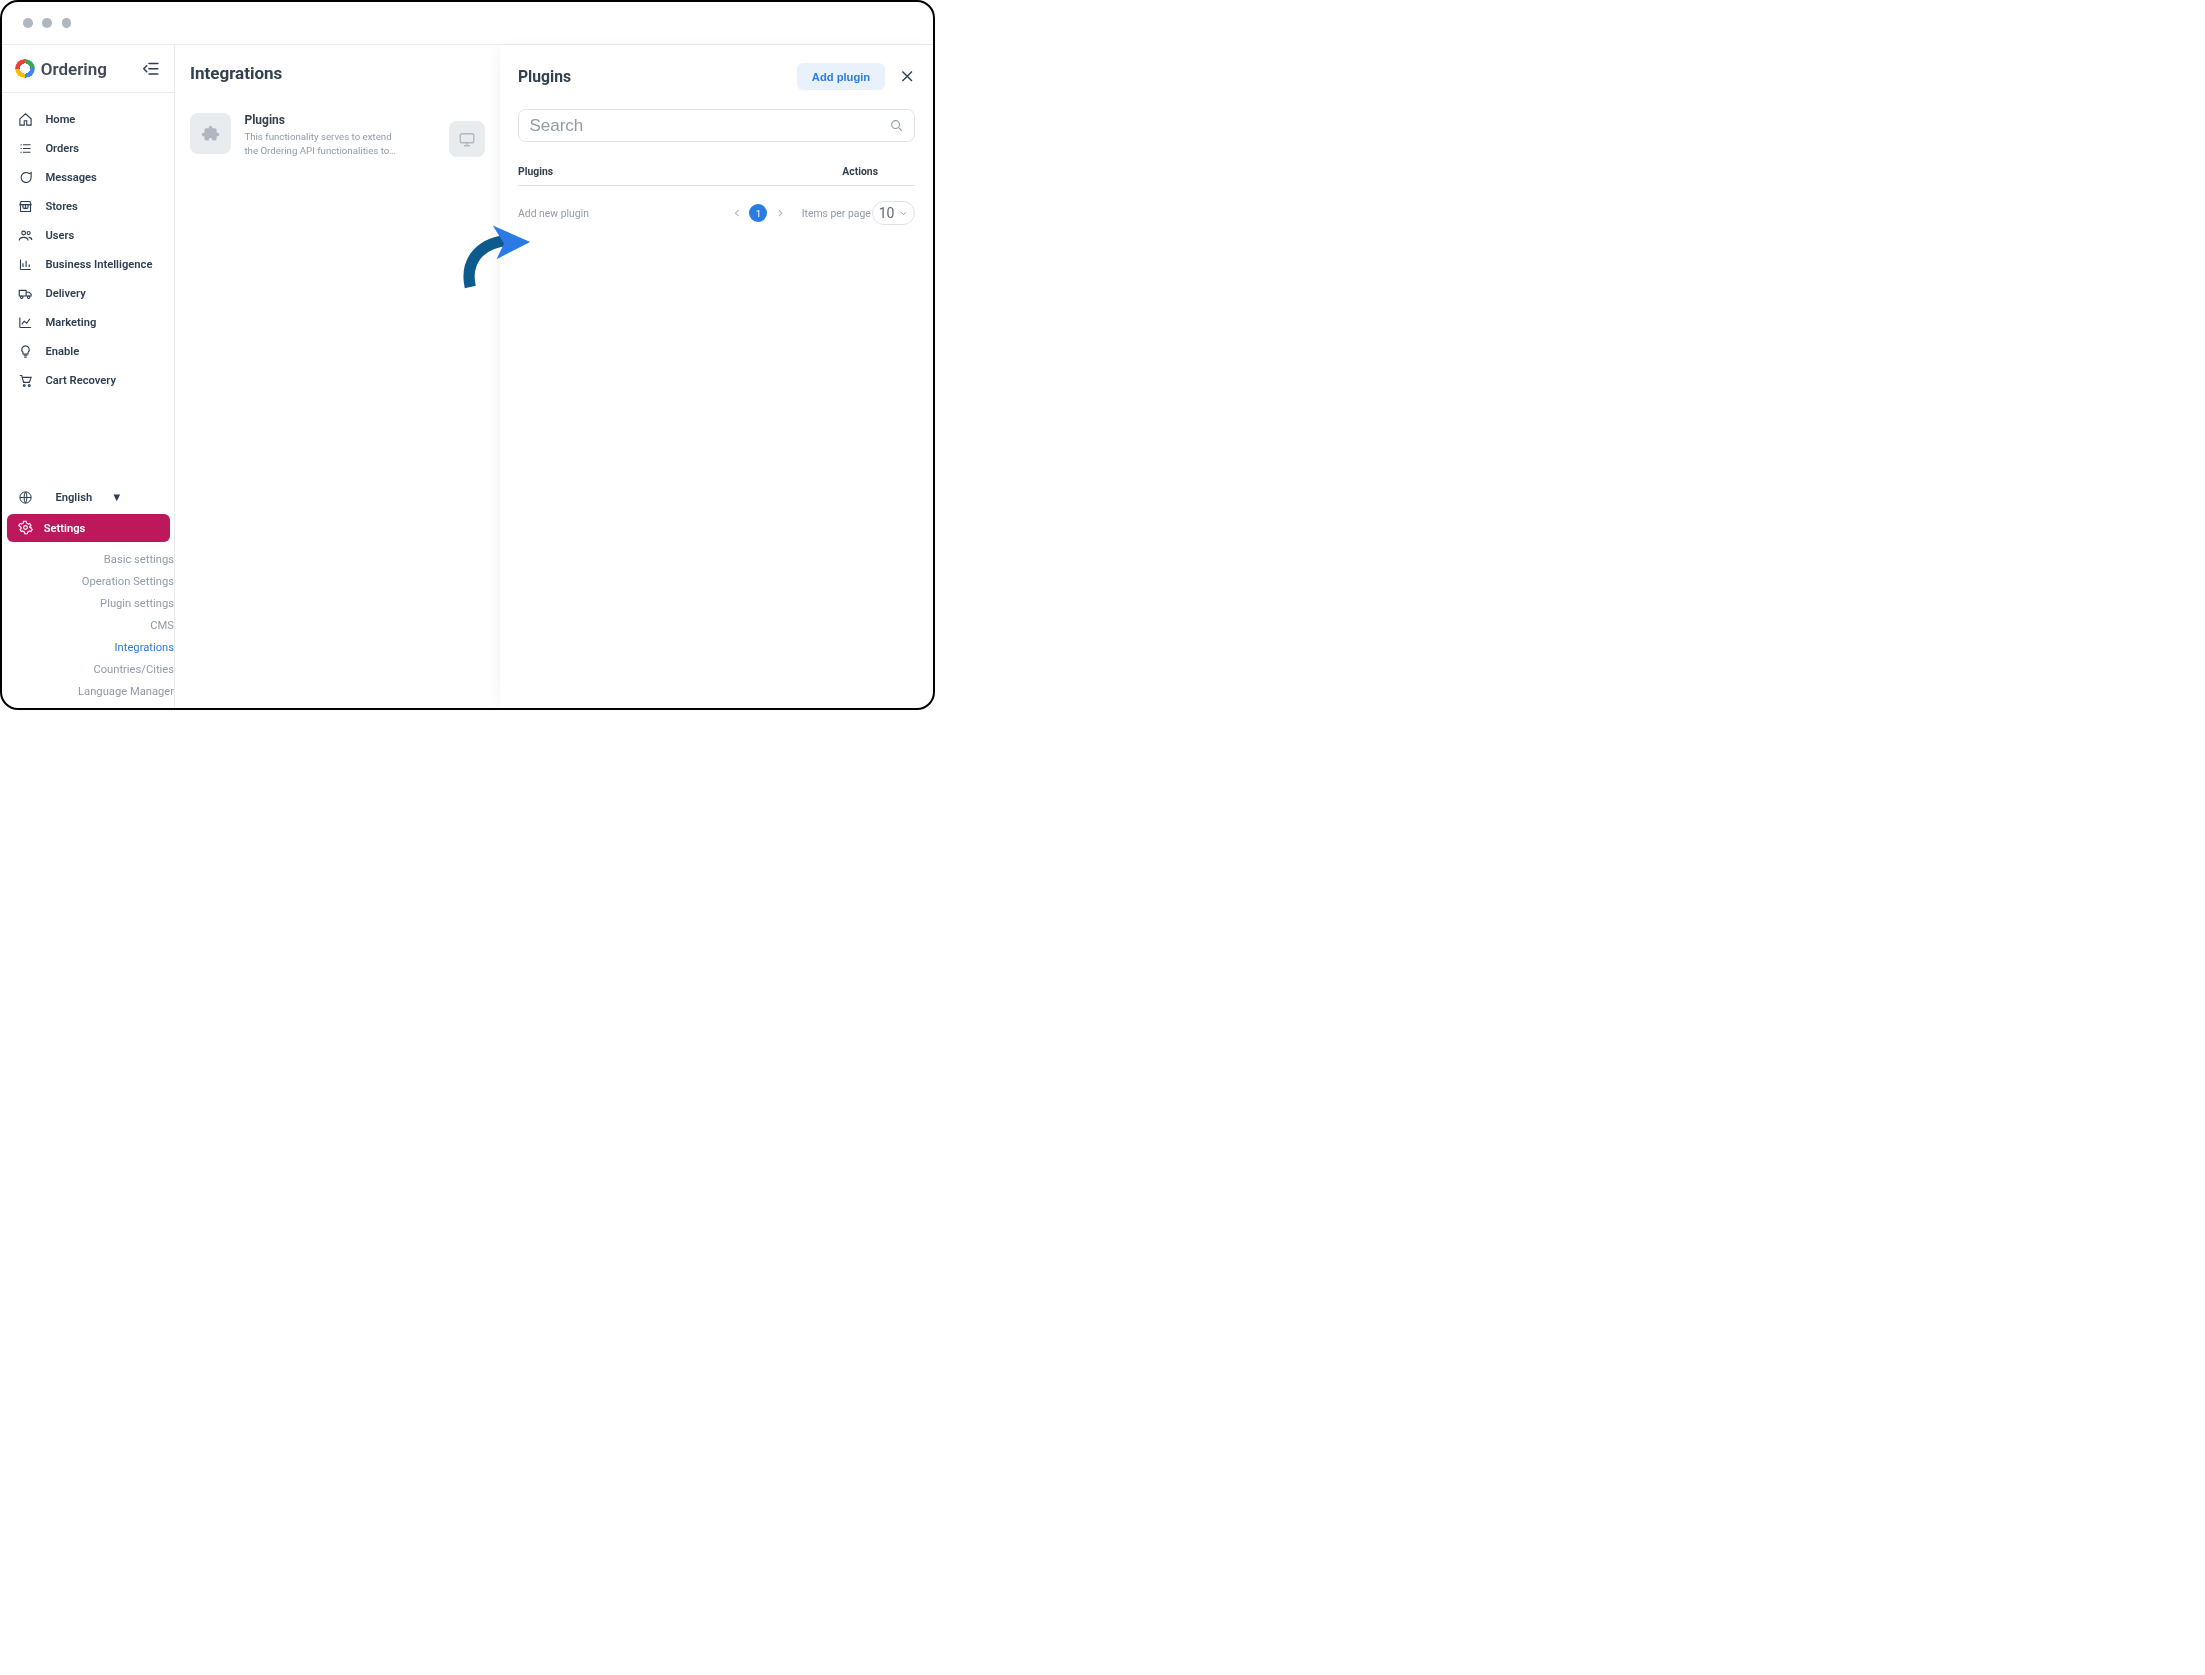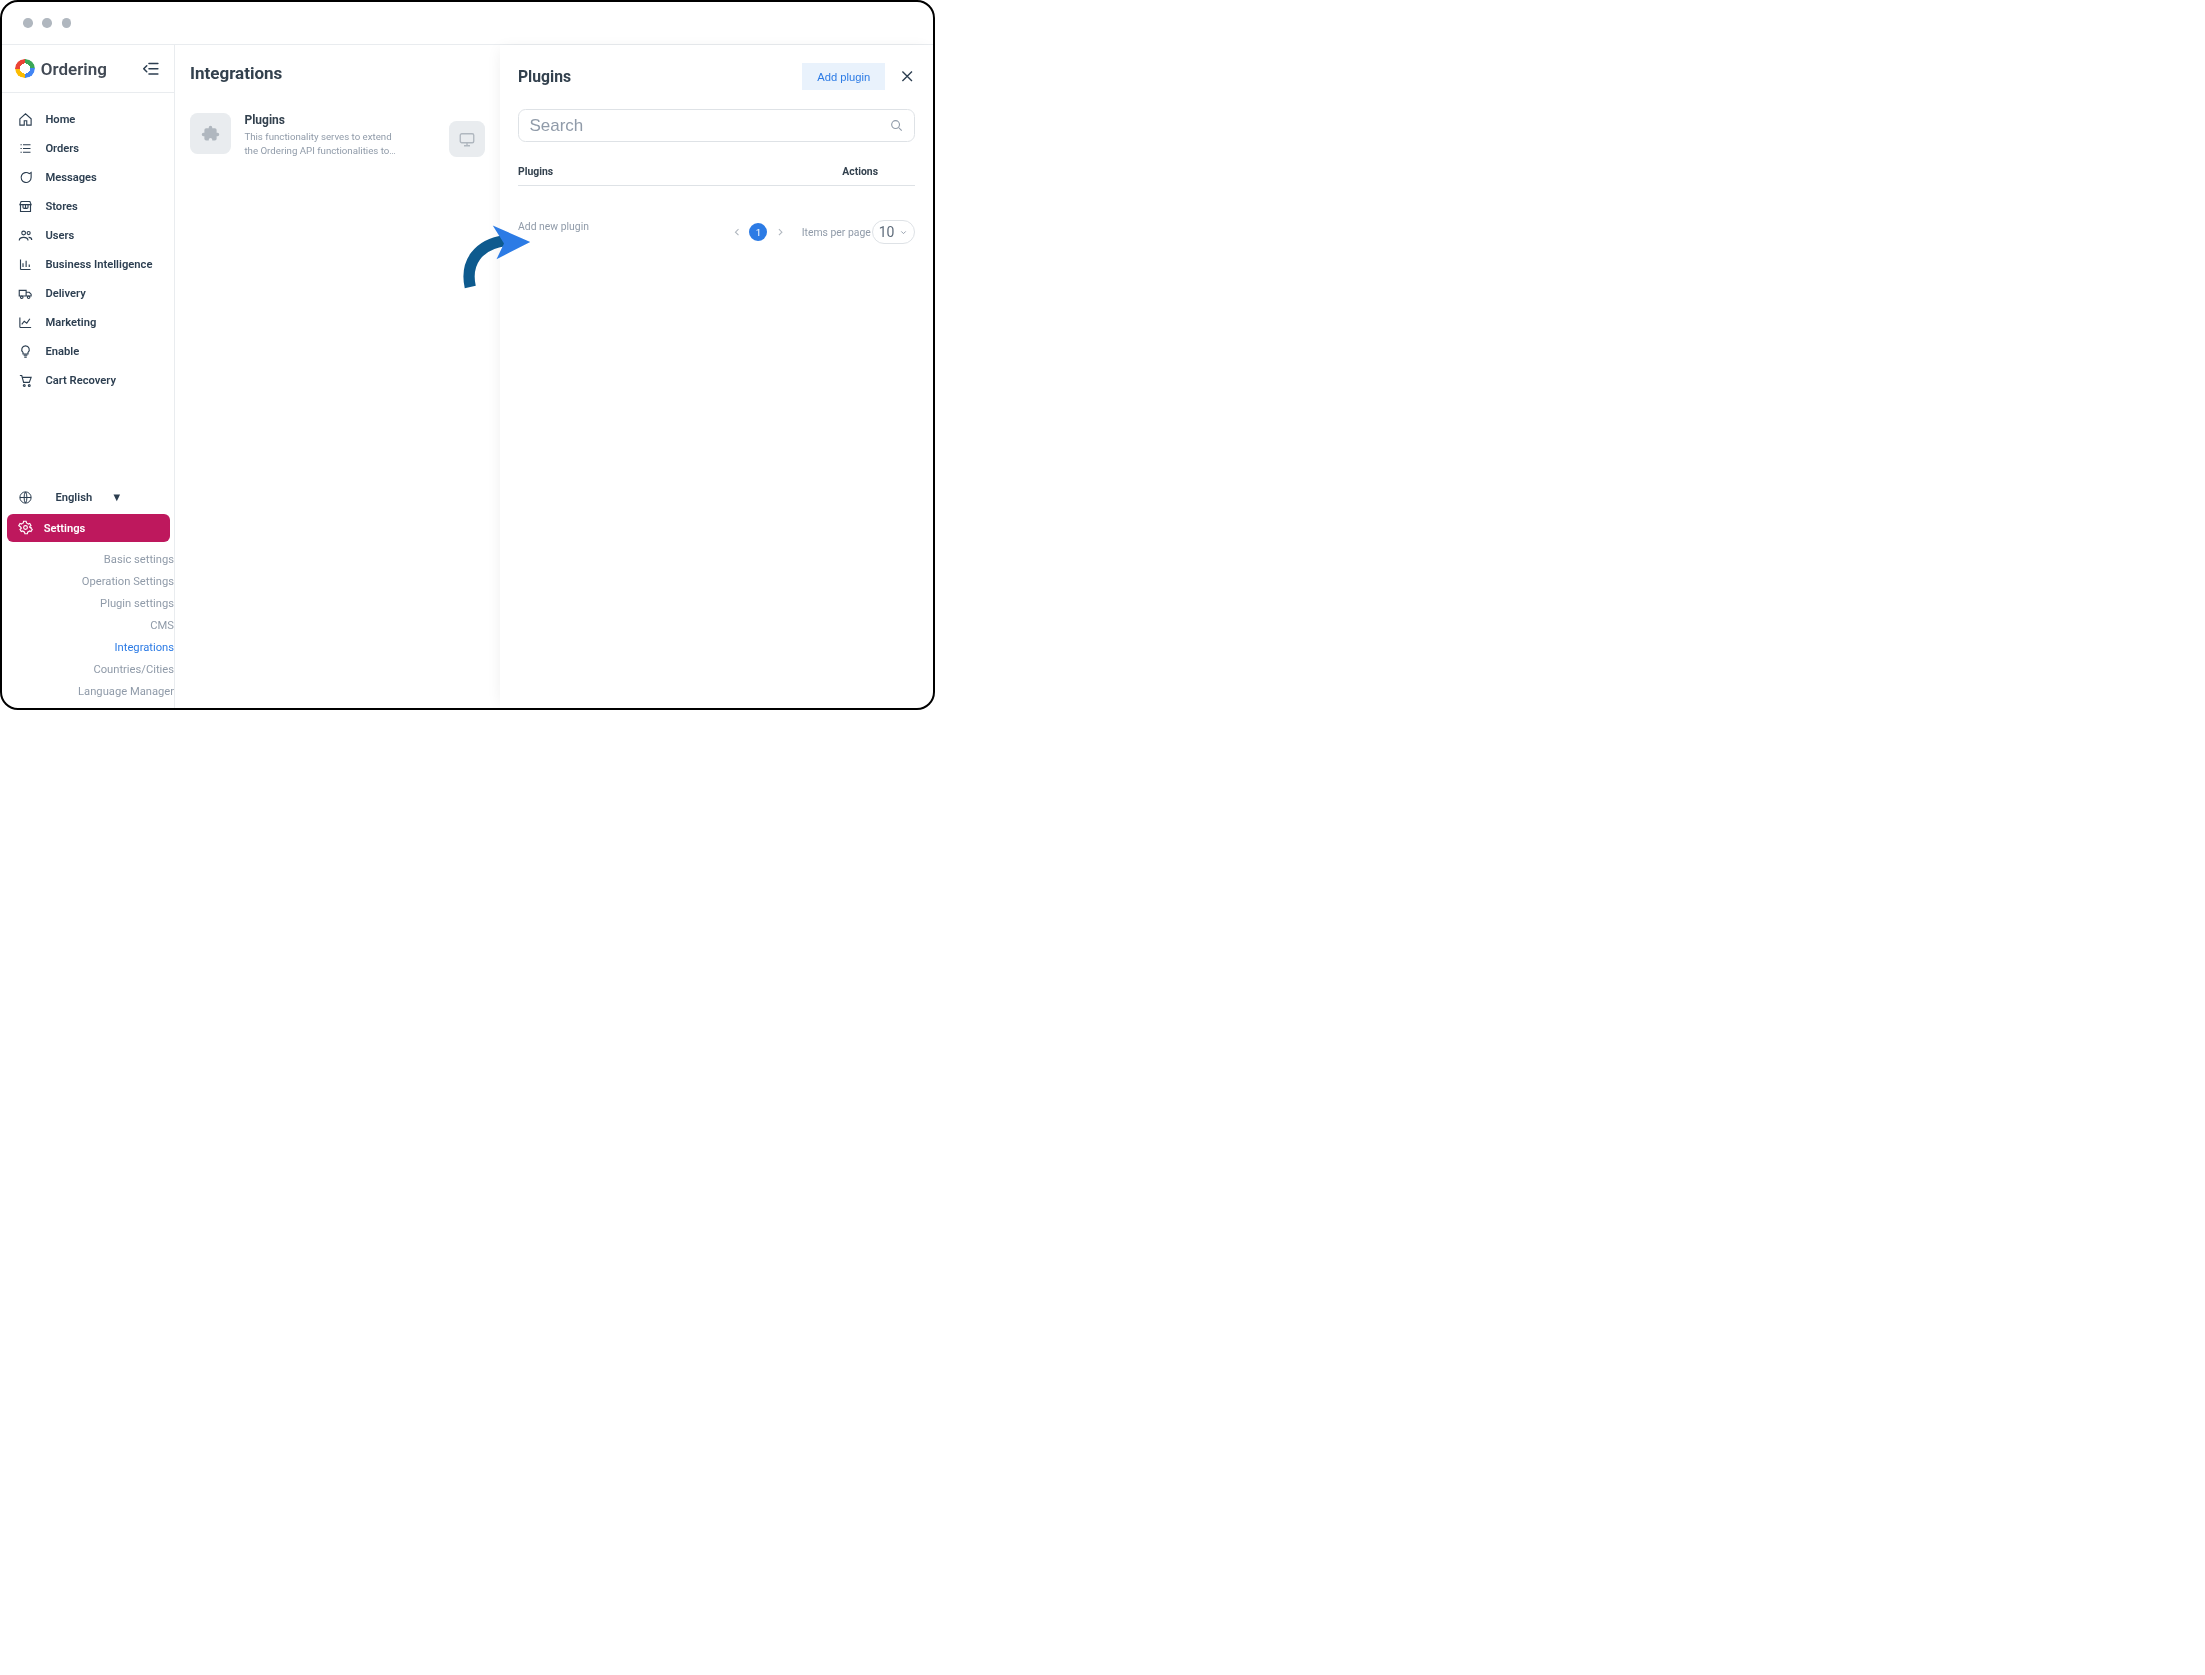--- a/index.html
+++ b/index.html
@@ -211,24 +211,24 @@
 }
 .panel-head-right {
   display: flex;
   align-items: center;
   gap: 13.4px;
 }
 .add-plugin-btn {
   background: #E9F2FC;
   color: #2C7BE5;
   border: none;
-  border-radius: 0;
+  border-radius: 6px;
   padding: 7.5px 15px;
   font-size: 11.2px;
-  font-weight: 400;
+  font-weight: 700;
   cursor: pointer;
 }
 .close-btn {
   width: 16.4px; height: 16.4px;
   cursor: pointer;
   color: #2C3E50;
 }
 .search-box {
   border: 0.7px solid #DEE2E6;
   border-radius: 7.5px;
@@ -302,21 +302,22 @@
   gap: 2.2px;
   cursor: pointer;
 }
 .kebab span {
   width: 2.2px; height: 2.2px; border-radius: 50%;
   background: #33414E;
 }
 .table-footer {
   display: flex;
   justify-content: space-between;
-  margin-top: 34px;
+  align-items: center;
+  margin-top: 15px;
 }
 .add-link {
   font-size: 10.4px;
   color: #909BA9;
   cursor: pointer;
 }
 .footer-right {
   display: flex;
   align-items: center;
   gap: 16.4px;

